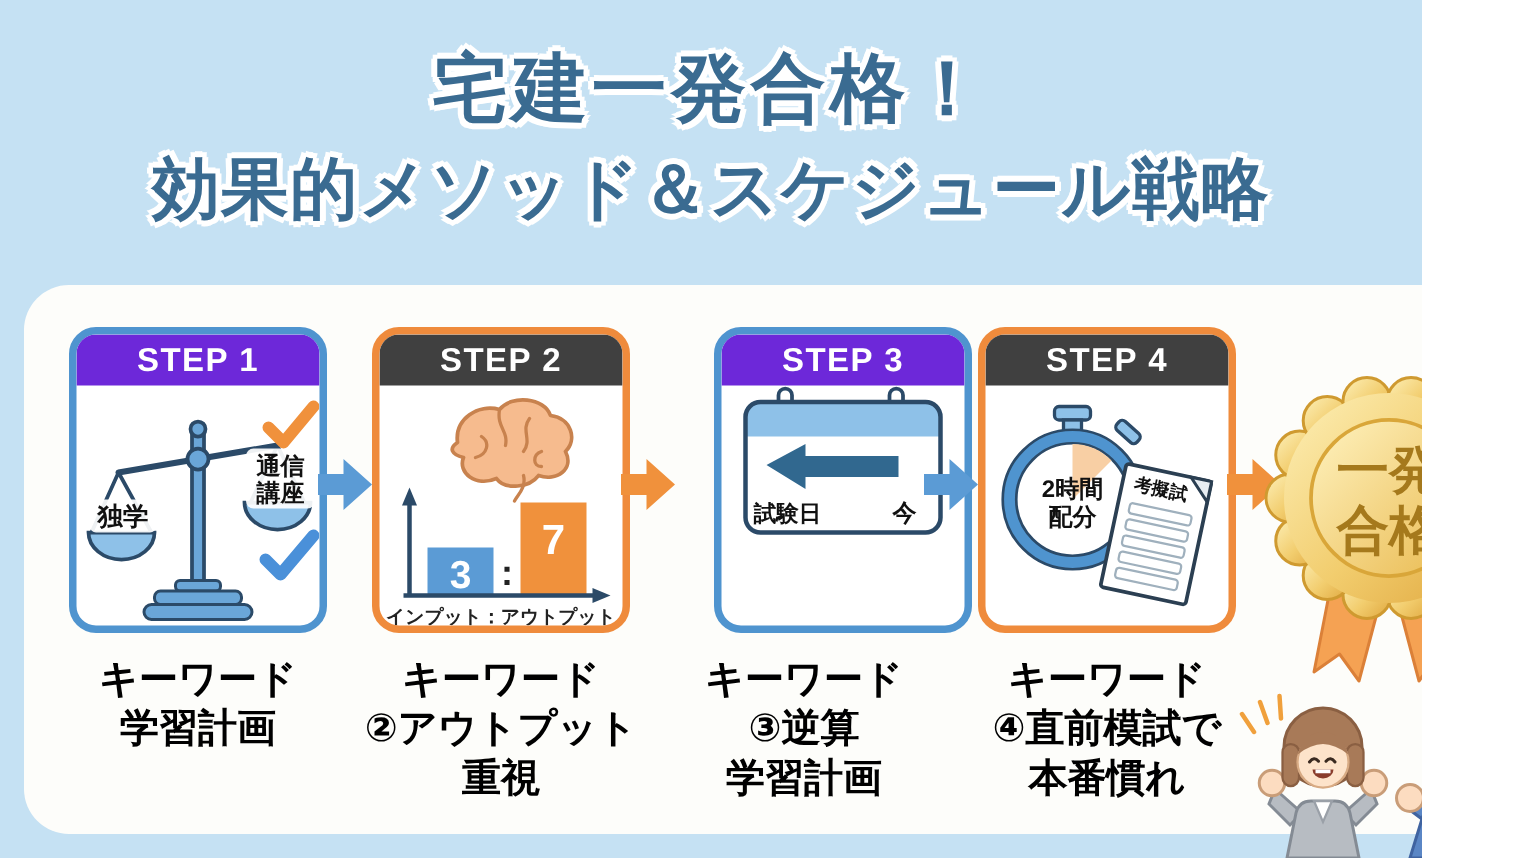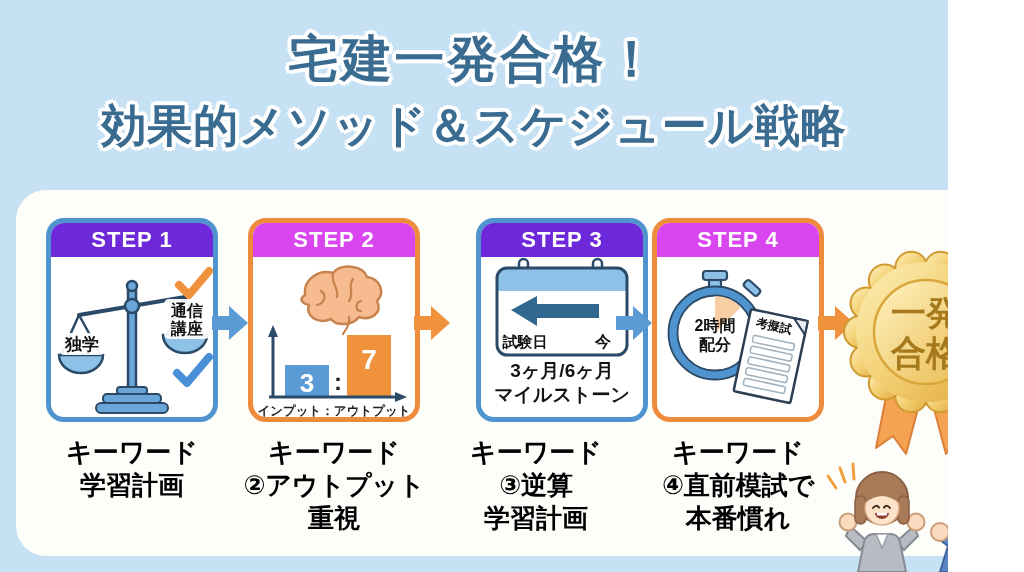--- a/index.html
+++ b/index.html
@@ -11,21 +11,21 @@
   .title-1{top:26px;font-size:50px;letter-spacing:3px;}
   .title-2{top:96px;font-size:45px;letter-spacing:1px;}
   .panel{position:absolute;left:16px;top:190px;width:986px;height:366px;background:#fdfdfa;border-radius:30px;}
   .card{position:absolute;top:218px;width:172px;height:204px;background:#fff;border-radius:18px;
         border:5px solid;box-sizing:border-box;overflow:hidden;}
   .card.blue{border-color:#4f94cf;}
   .card.orange{border-color:#ef8b3c;}
   .card-header{height:34px;display:flex;align-items:center;justify-content:center;
                color:#fff;font-weight:bold;font-size:22px;letter-spacing:1px;}
   .card.blue .card-header{background:#6d28d9;}
-  .card.orange .card-header{background:#d946ef;}
+  .card.orange .card-header{background:#404040;}
   .card-body{position:relative;height:160px;}
   .c1{left:46px}.c2{left:248px}.c3{left:476px}.c4{left:652px}
   .flow-arrow{position:absolute;top:304px;width:38px;height:38px;}
   .a1{left:212px}.a2{left:414px}.a3{left:616px}.a4{left:818px}
   .keyword{position:absolute;top:436px;width:220px;text-align:center;font-weight:bold;
            color:#000000;font-size:26px;line-height:33px;}
   .k1{left:22px}.k2{left:224px}.k3{left:426px}.k4{left:628px}
   .cal-caption{position:absolute;left:0;right:0;top:102px;text-align:center;
                font-size:19px;font-weight:bold;line-height:24px;color:#141414;}
   .medal{position:absolute;left:838px;top:228px;width:176px;height:238px;}
@@ -94,24 +94,20 @@
     <div class="card-body">
       <svg width="162" height="102" viewBox="0 0 162 102">
         <rect x="38" y="2" width="9" height="20" rx="4.5" fill="#fff" stroke="#2b4a68" stroke-width="2.5"></rect>
         <rect x="112" y="2" width="9" height="20" rx="4.5" fill="#fff" stroke="#2b4a68" stroke-width="2.5"></rect>
         <path d="M26,11 h110 a10,10 0 0 1 10,10 v13 H16 v-13 a10,10 0 0 1 10,-10 Z" fill="#8ec1e8"></path>
         <rect x="16" y="11" width="130" height="87" rx="10" fill="none" stroke="#2b4a68" stroke-width="3"></rect>
         <polygon points="30,53 56,39 56,47 118,47 118,61 56,61 56,69" fill="#31688f"></polygon>
         <text x="44" y="90" font-size="15" font-weight="bold" fill="#111" text-anchor="middle">試験日</text>
         <text x="122" y="90" font-size="16" font-weight="bold" fill="#111" text-anchor="middle">今</text>
       </svg>
-      <div class="cal-caption">
-        <div>3ヶ月/6ヶ月</div>
-        <div>マイルストーン</div>
-      </div>
     </div>
   </div>
 
   <div class="card orange c4">
     <div class="card-header">STEP 4</div>
     <div class="card-body">
       <svg width="162" height="160" viewBox="0 0 162 160">
         <g>
           <rect x="46" y="14" width="24" height="9" rx="3" fill="#8ec1e8" stroke="#2b4a68" stroke-width="2.2"></rect>
           <rect x="52" y="23" width="12" height="9" fill="#8ec1e8" stroke="#2b4a68" stroke-width="2.2"></rect>

